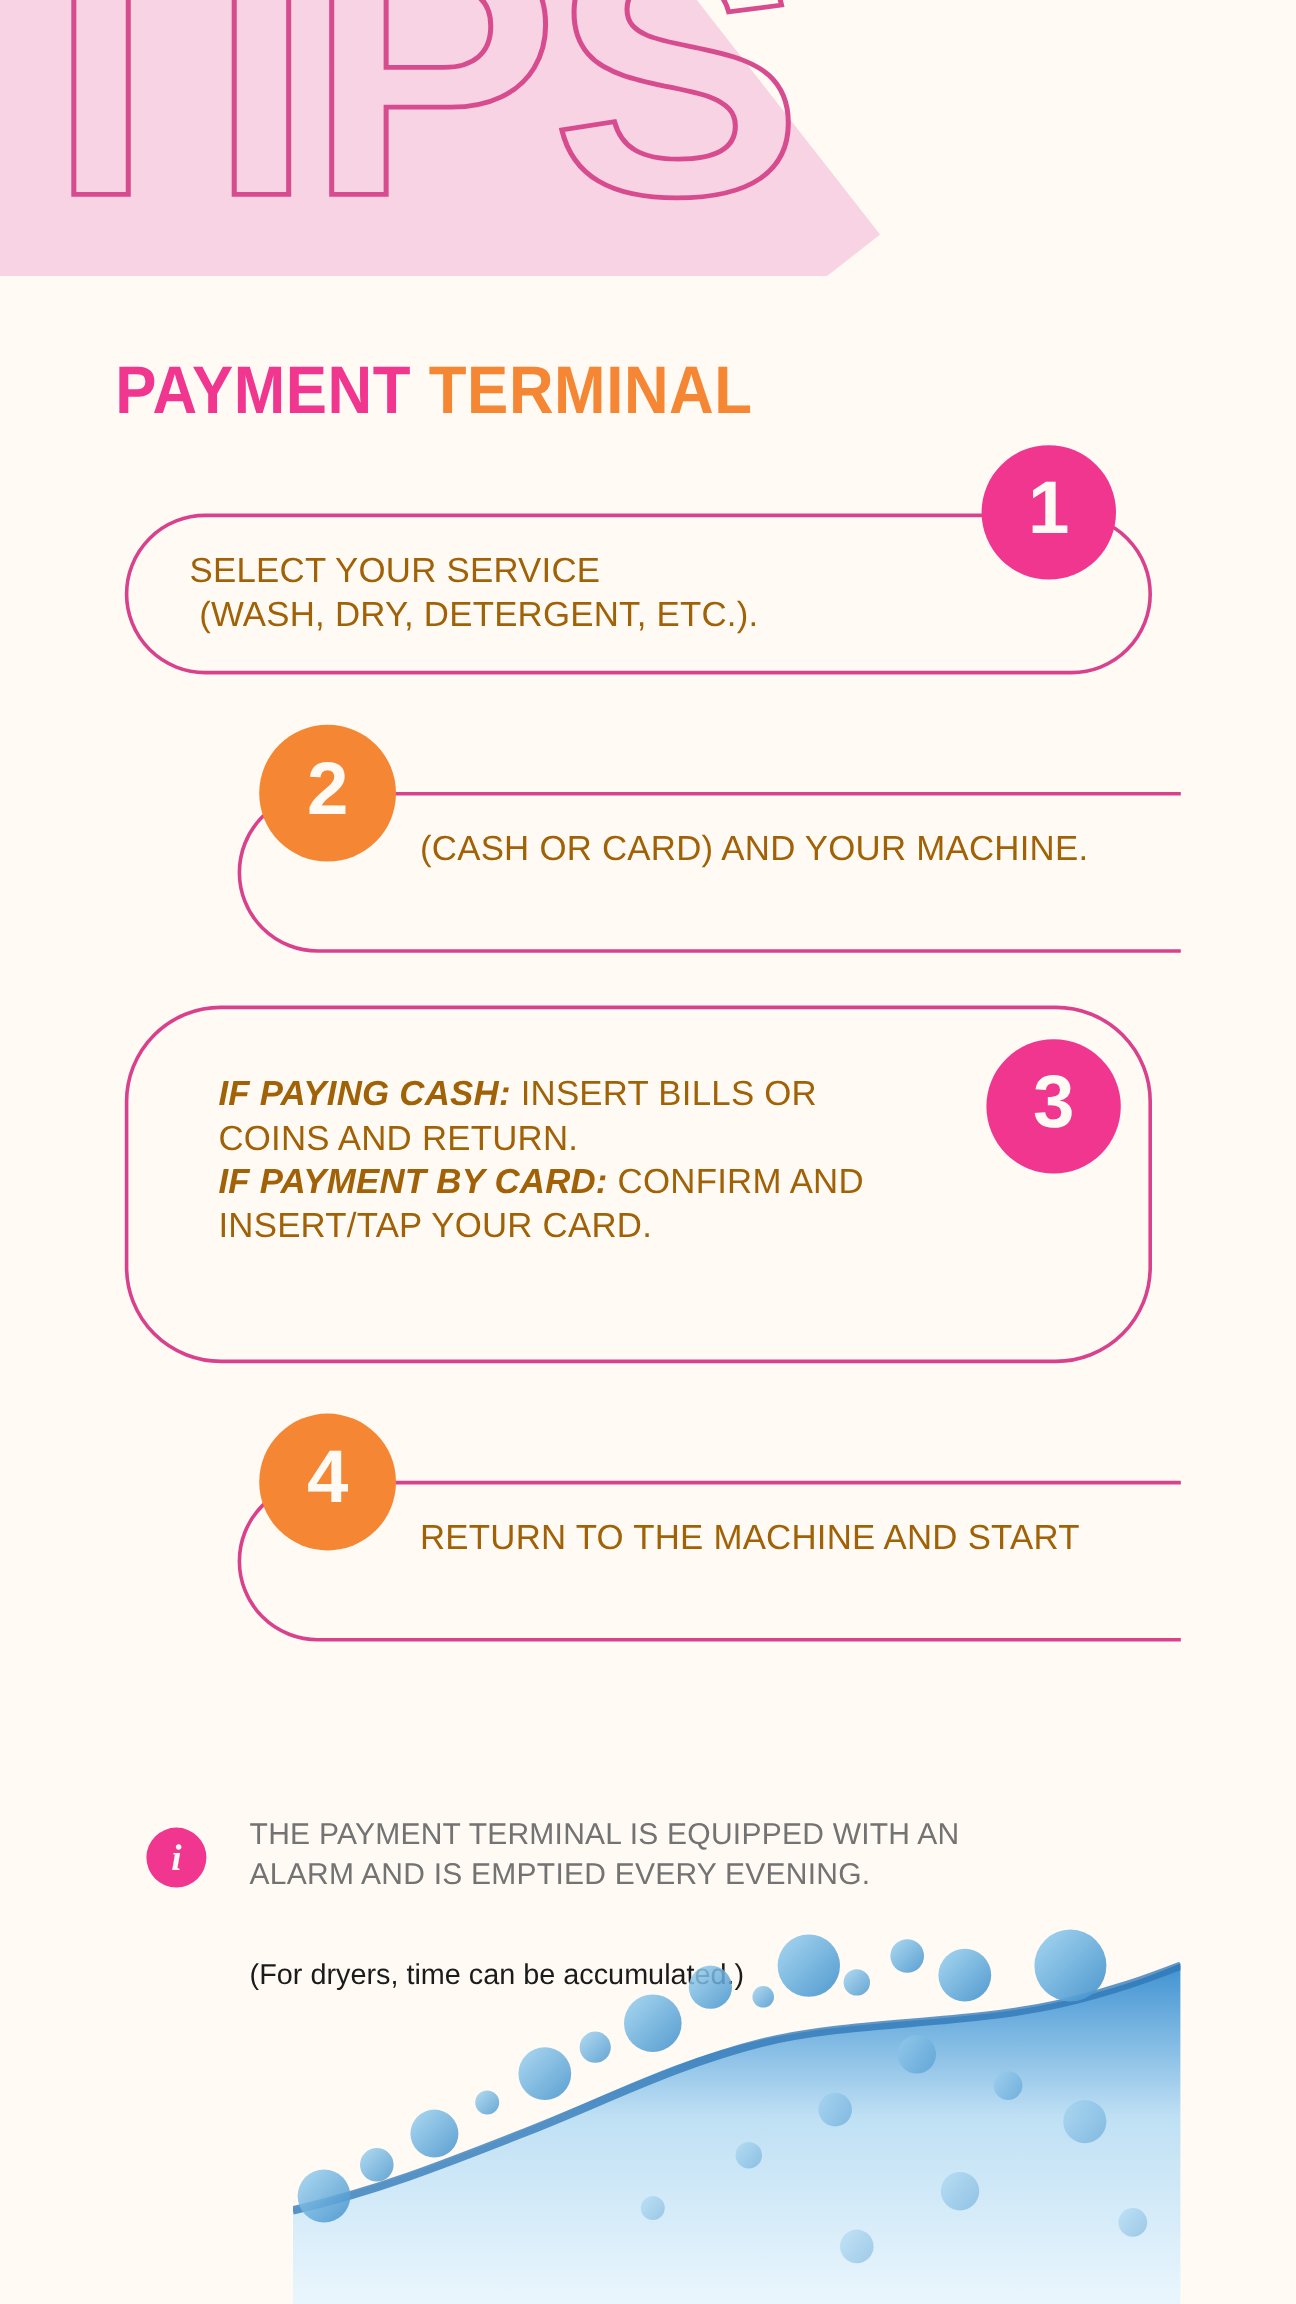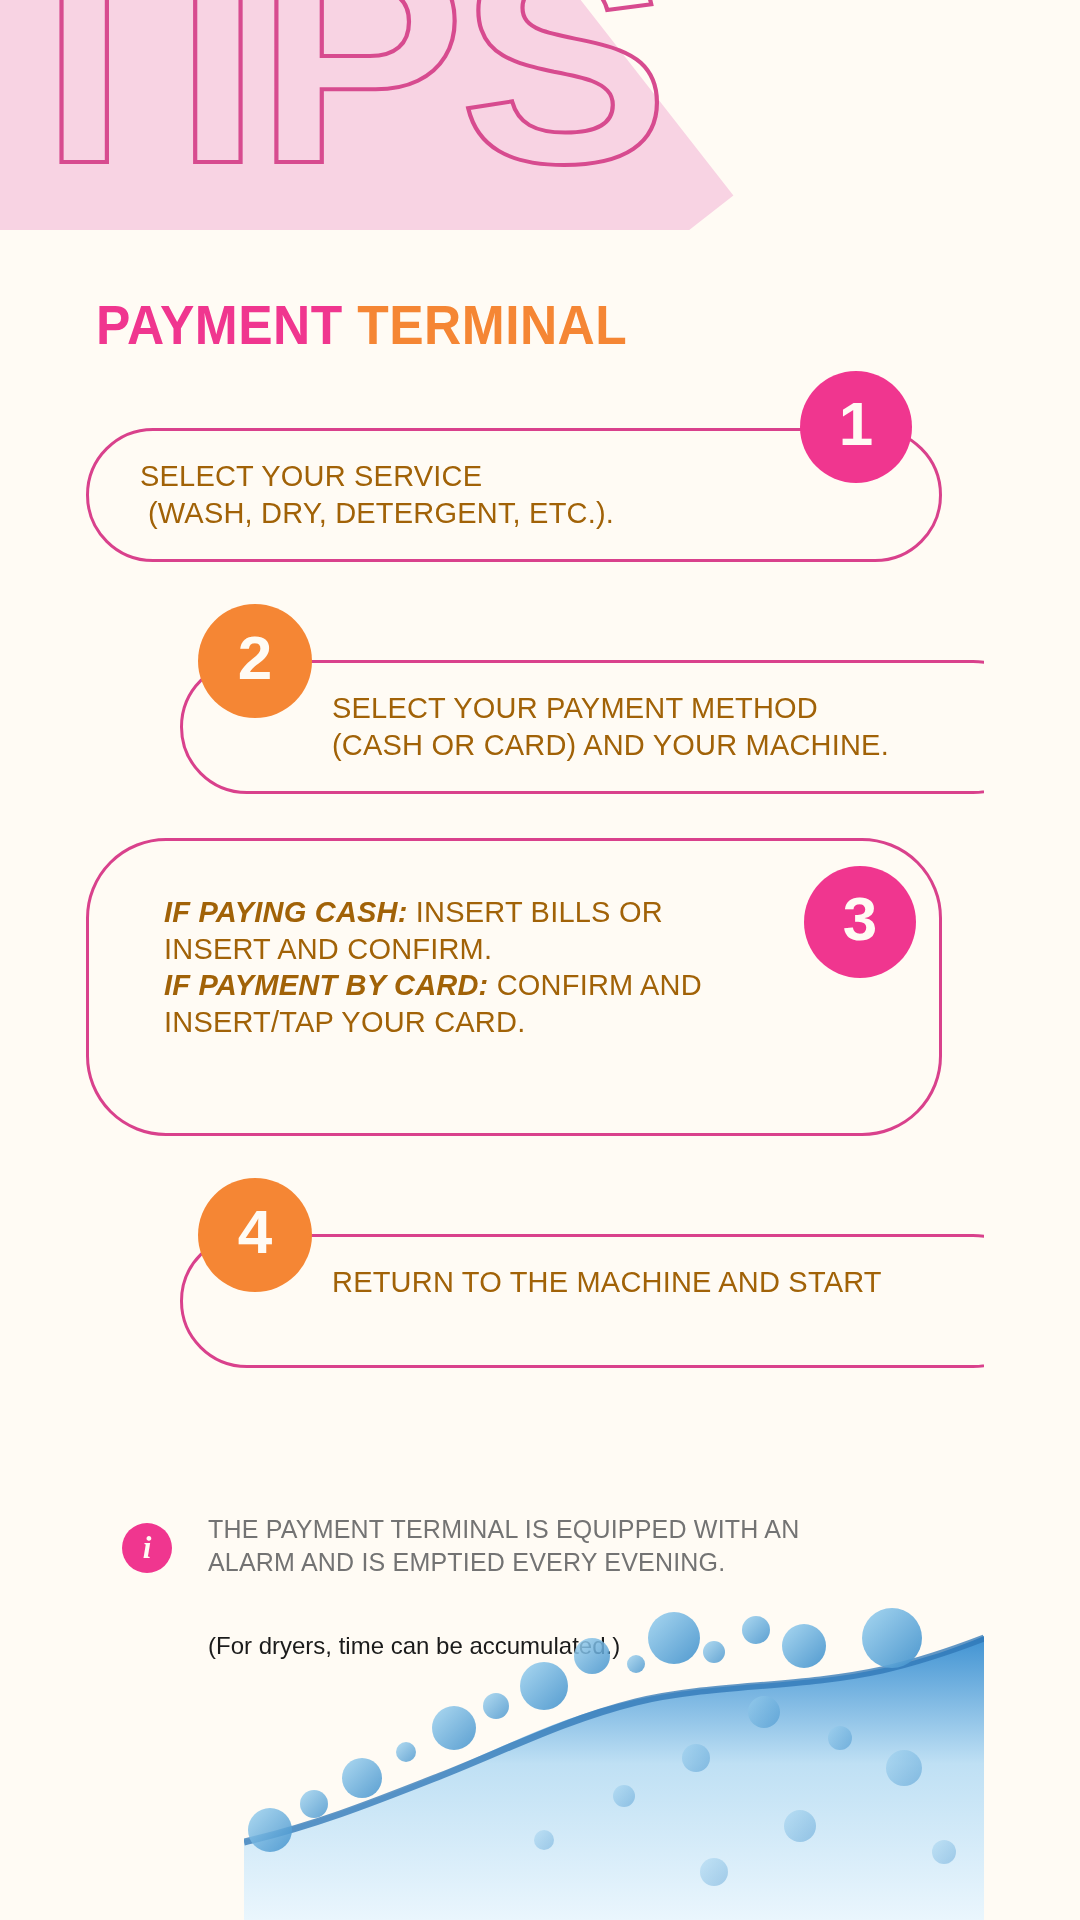--- a/index.html
+++ b/index.html
@@ -7,20 +7,21 @@
     width:1080px; height:1920px;
     background:#FFFBF4;
     font-family:"Liberation Sans", sans-serif;
     overflow:hidden;
   }
   #page {
     position:relative;
     width:984px; height:1920px;
     background:#FFFBF4;
     overflow:hidden;
+    padding-left:18px;
   }
 
   
   .tips-zone {
     position:absolute; left:0; top:0; width:1080px; height:230px;
     overflow:hidden;
   }
   .tips-diag {
     position:absolute; left:-180px; top:-250px;
     width:760px; height:760px;
@@ -156,33 +157,32 @@
     <div class="pill-text" style="left:140px; top:458px; width:720px;">
       <div>SELECT YOUR SERVICE</div>
       <div style="padding-left:8px;">(WASH, DRY, DETERGENT, ETC.).</div>
     </div>
     <div class="badge pink" style="left:800px; top:371px; width:112px; height:112px;">1</div>
   </div>
 
   <div class="step">
     <div class="pill" style="left:180px; top:660px; width:860px; height:134px;"></div>
     <div class="pill-text" style="left:332px; top:690px; width:700px;">
-      <div>SELECT YOUR PAYMENT METHOD</div>
       <div>(CASH OR CARD) AND YOUR MACHINE.</div>
     </div>
     <div class="badge orange" style="left:198px; top:604px; width:114px; height:114px;">2</div>
   </div>
 
   <div class="step">
     <div class="pill" style="left:86px; top:838px; width:856px; height:298px;"></div>
     <div class="pill-text" style="left:164px; top:954px; width:730px; transform:translateY(-60px);">
       <div>
         <i>IF PAYING CASH:</i><span> INSERT BILLS OR</span>
       </div>
-      <div>INSERT AND CONFIRM.</div>
+      <div>COINS AND RETURN.</div>
       <div>
         <i>IF PAYMENT BY CARD:</i><span> CONFIRM AND</span>
       </div>
       <div>INSERT/TAP YOUR CARD.</div>
     </div>
     <div class="badge pink" style="left:804px; top:866px; width:112px; height:112px;">3</div>
   </div>
 
   <div class="step">
     <div class="pill" style="left:180px; top:1234px; width:860px; height:134px;"></div>

